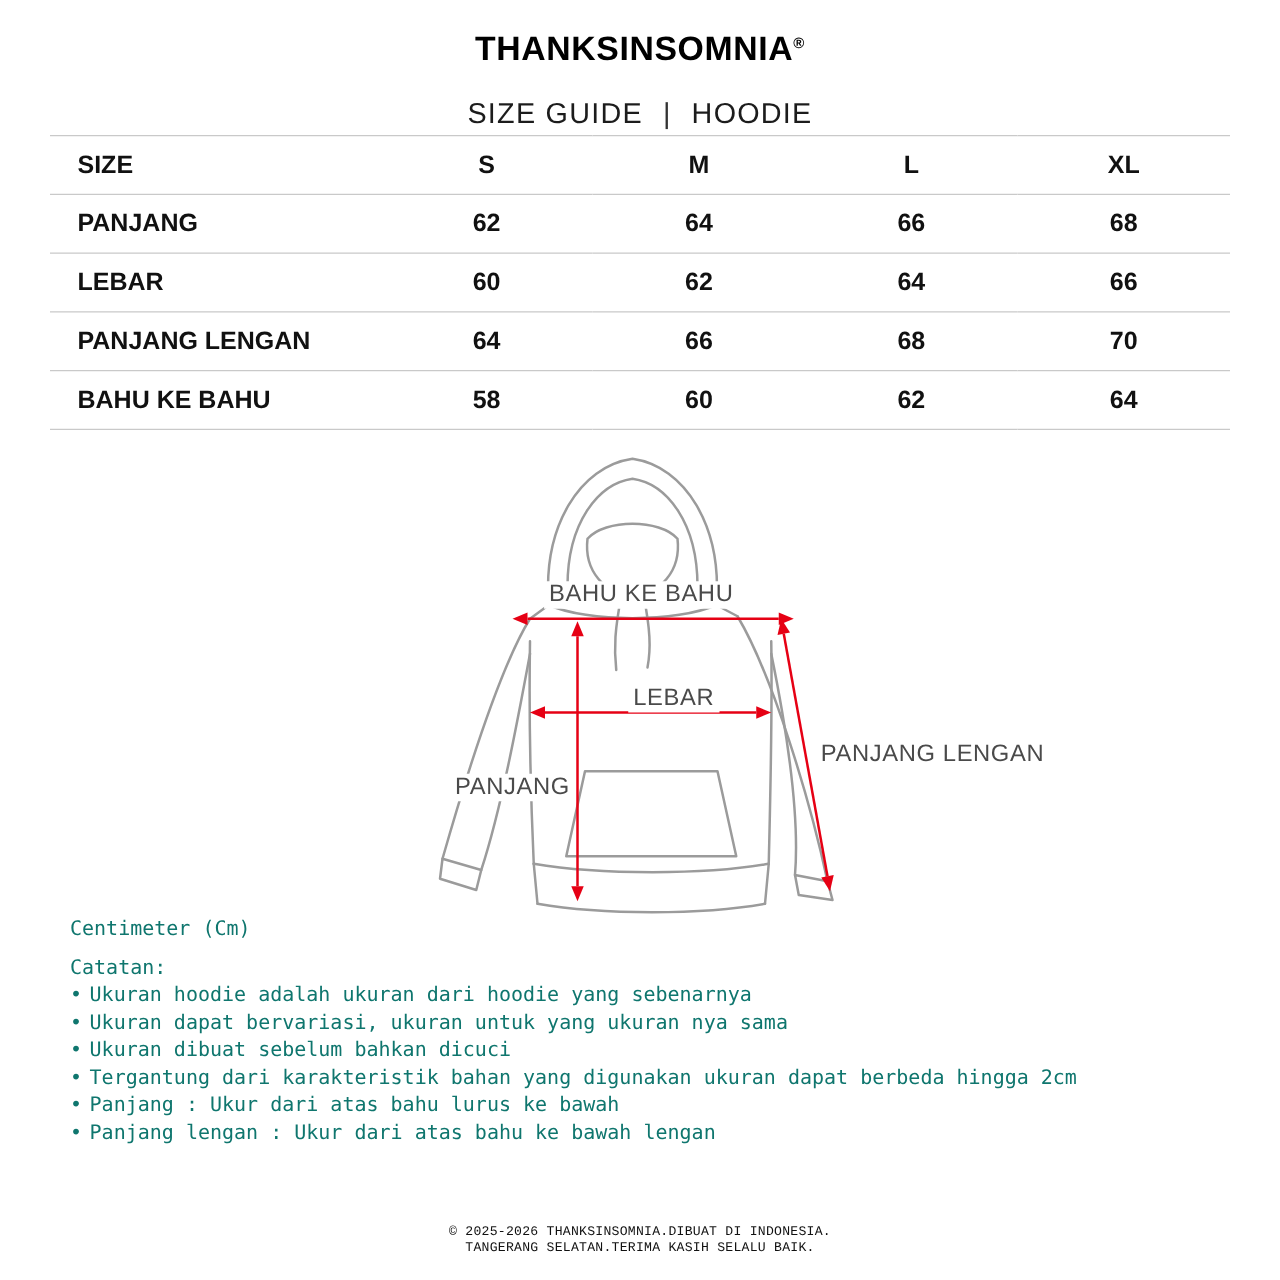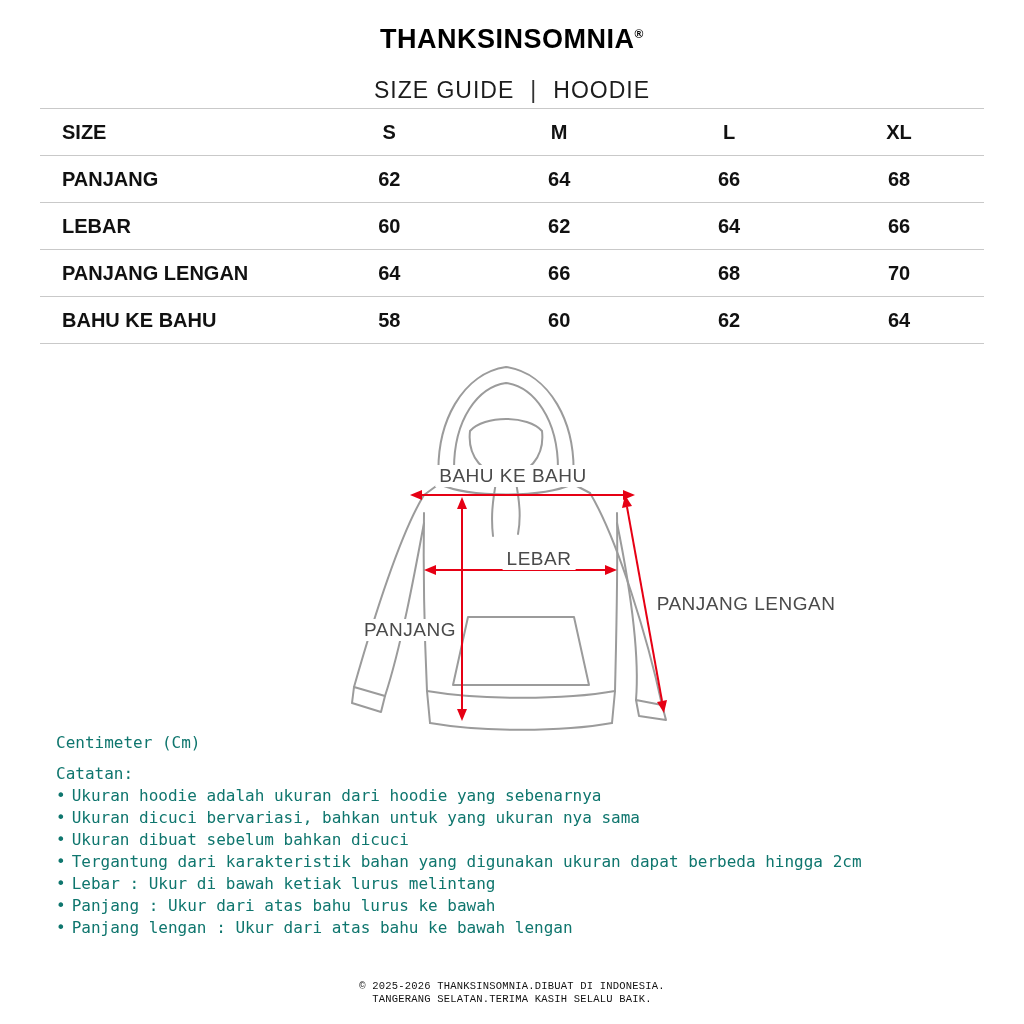--- a/index.html
+++ b/index.html
@@ -189,24 +189,23 @@
   <span class="measure-label" style="left:473px; top:110px;">BAHU KE BAHU</span>
   <span class="measure-label" style="left:499px; top:193px;">LEBAR</span>
   <span class="measure-label" style="left:370px; top:264px;">PANJANG</span>
   <span class="measure-label" style="left:706px; top:238px;">PANJANG LENGAN</span>
 </div>
 
 <div class="notes">
   <div class="unit">Centimeter (Cm)</div>
   <div class="notes-title">Catatan:</div>
   <div class="note-line">Ukuran hoodie adalah ukuran dari hoodie yang sebenarnya</div>
-  <div class="note-line">Ukuran dicuci bervariasi, bahkan untuk yang ukuran nya sama</div>
+  <div class="note-line">Ukuran dapat bervariasi, ukuran untuk yang ukuran nya sama</div>
   <div class="note-line">Ukuran dibuat sebelum bahkan dicuci</div>
   <div class="note-line">Tergantung dari karakteristik bahan yang digunakan ukuran dapat berbeda hingga 2cm</div>
-  <div class="note-line">Lebar : Ukur di bawah ketiak lurus melintang</div>
   <div class="note-line">Panjang : Ukur dari atas bahu lurus ke bawah</div>
   <div class="note-line">Panjang lengan : Ukur dari atas bahu ke bawah lengan</div>
 </div>
 
 <div class="footer">
   <div>© 2025-2026 THANKSINSOMNIA.DIBUAT DI INDONESIA.</div>
   <div>TANGERANG SELATAN.TERIMA KASIH SELALU BAIK.</div>
 </div>
 
 </body></html>

